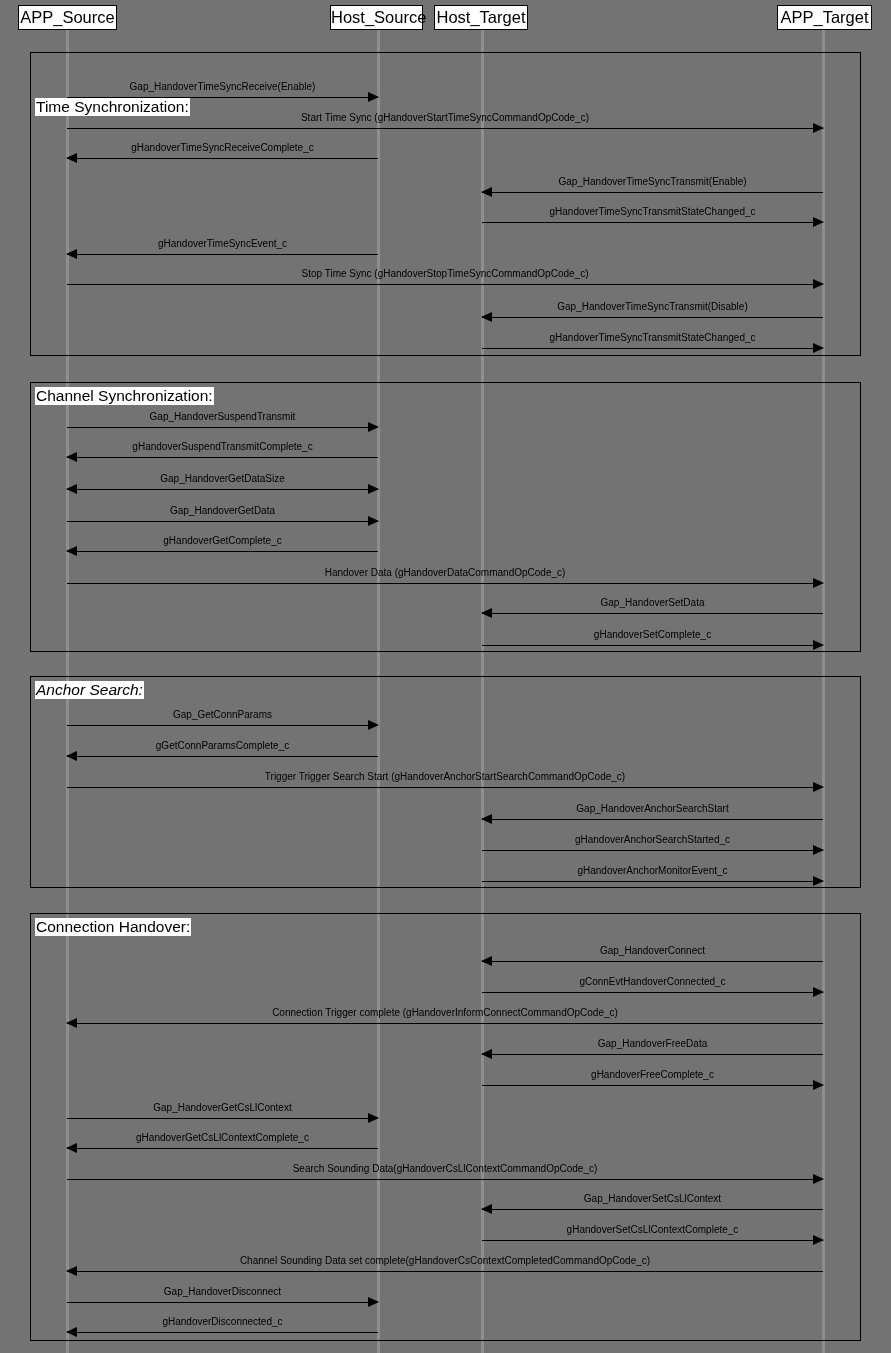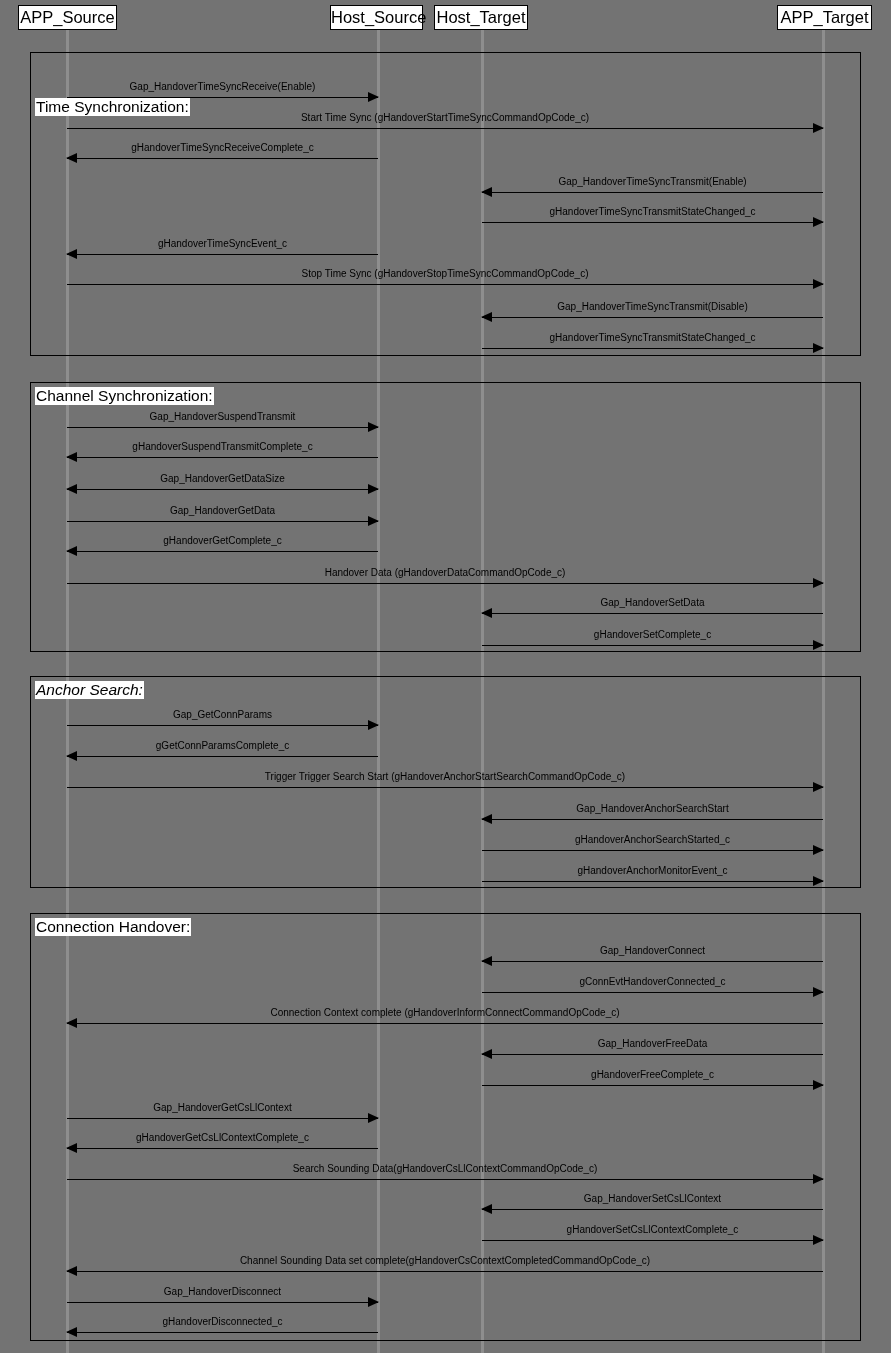--- a/index.html
+++ b/index.html
@@ -234,21 +234,21 @@
       <div class="label">Gap_HandoverConnect</div>
     </div>
     <div class="msg" style="left: 482px; width: 341px; top: 992px;">
       <div class="line"></div>
       <div class="head right"></div>
       <div class="label">gConnEvtHandoverConnected_c</div>
     </div>
     <div class="msg" style="left: 67px; width: 756px; top: 1023px;">
       <div class="line"></div>
       <div class="head left"></div>
-      <div class="label">Connection Context complete (gHandoverInformConnectCommandOpCode_c)</div>
+      <div class="label">Connection Trigger complete (gHandoverInformConnectCommandOpCode_c)</div>
     </div>
     <div class="msg" style="left: 482px; width: 341px; top: 1054px;">
       <div class="line"></div>
       <div class="head left"></div>
       <div class="label">Gap_HandoverFreeData</div>
     </div>
     <div class="msg" style="left: 482px; width: 341px; top: 1085px;">
       <div class="line"></div>
       <div class="head right"></div>
       <div class="label">gHandoverFreeComplete_c</div>

